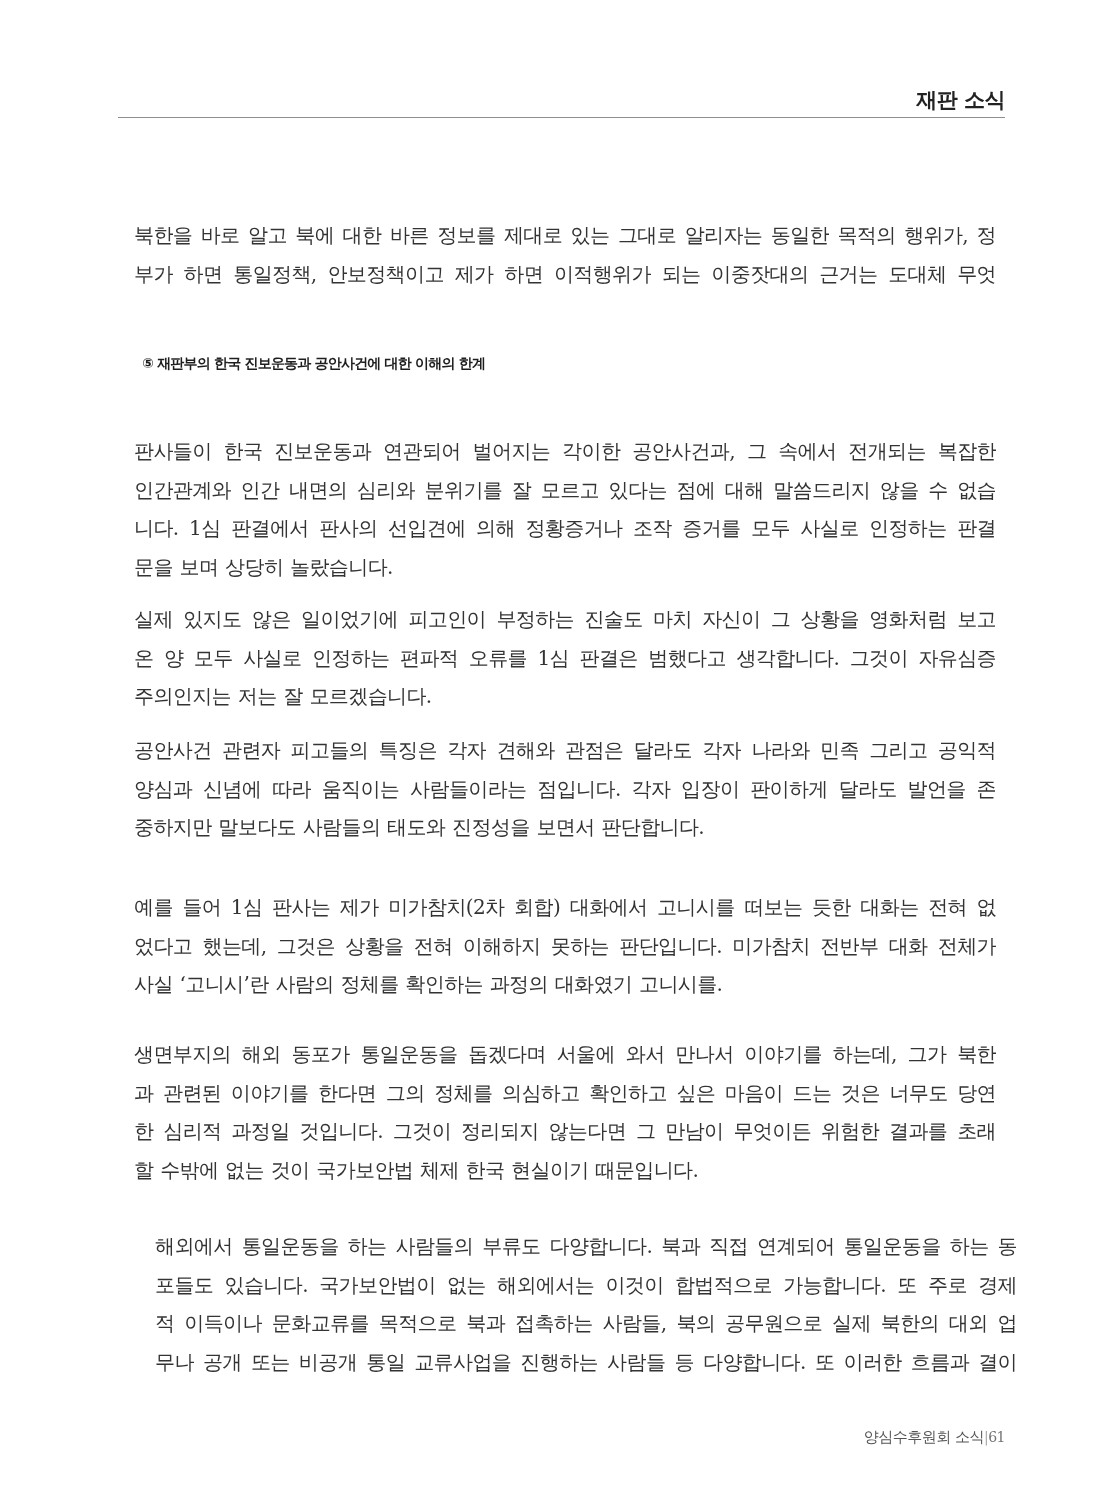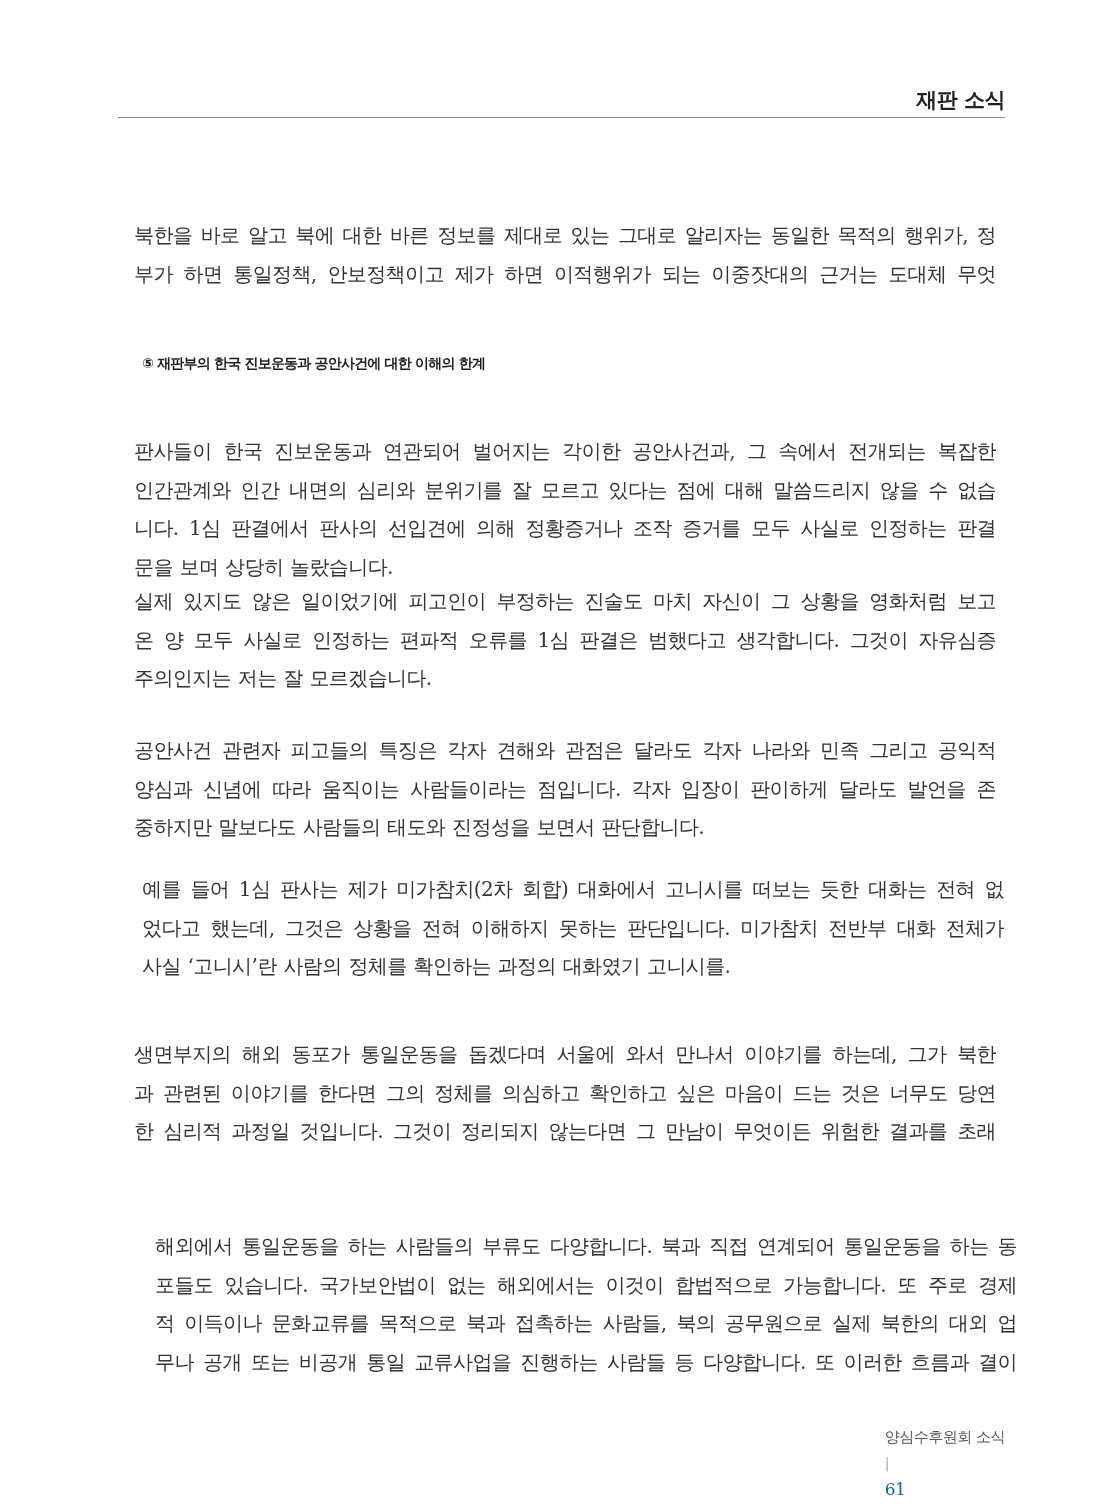--- a/index.html
+++ b/index.html
@@ -76,31 +76,29 @@
     .footer {
       position: absolute;
       right: 100px;
       top: 1428px;
       font-size: 15px;
       color: #555;
       font-family: "DejaVu Sans", "Liberation Sans", sans-serif;
       letter-spacing: -0.5px;
       display: flex;
       align-items: baseline;
-      gap: 8px;
-      flex-direction: column;
     }
     .footer .sep {
       color: #aaa;
       font-size: 14px;
     }
     .footer .page-num {
       font-family: "DejaVu Serif", "Liberation Serif", serif;
-      font-size: 17px;
-      color: #0369a1;
+      font-size: 14px;
+      color: #737373;
     }
   </style>
 </head>
 <body>
 
 <div class="header-section">재판 소식</div>
 <div class="header-rule"></div>
 
 <div class="content">
 
@@ -111,42 +109,43 @@
 
   <h2 class="section-heading" style="top:155px;">⑤ 재판부의 한국 진보운동과 공안사건에 대한 이해의 한계</h2>
 
   <p class="para block" style="top:232px;">
     <span class="line">판사들이 한국 진보운동과 연관되어 벌어지는 각이한 공안사건과, 그 속에서 전개되는 복잡한</span>
     <span class="line">인간관계와 인간 내면의 심리와 분위기를 잘 모르고 있다는 점에 대해 말씀드리지 않을 수 없습</span>
     <span class="line">니다. 1심 판결에서 판사의 선입견에 의해 정황증거나 조작 증거를 모두 사실로 인정하는 판결</span>
     <span class="line last">문을 보며 상당히 놀랐습니다.</span>
   </p>
 
-  <p class="para block" style="top:382px;">
+  <p class="para block" style="top:400px;">
     <span class="line">실제 있지도 않은 일이었기에 피고인이 부정하는 진술도 마치 자신이 그 상황을 영화처럼 보고</span>
     <span class="line">온 양 모두 사실로 인정하는 편파적 오류를 1심 판결은 범했다고 생각합니다. 그것이 자유심증</span>
     <span class="line last">주의인지는 저는 잘 모르겠습니다.</span>
   </p>
 
   <p class="para block" style="top:531px;">
     <span class="line">공안사건 관련자 피고들의 특징은 각자 견해와 관점은 달라도 각자 나라와 민족 그리고 공익적</span>
     <span class="line">양심과 신념에 따라 움직이는 사람들이라는 점입니다. 각자 입장이 판이하게 달라도 발언을 존</span>
     <span class="line last">중하지만 말보다도 사람들의 태도와 진정성을 보면서 판단합니다.</span>
   </p>
 
-  <p class="para block" style="top:670px;margin-left:8px;">
+  <p class="para block" style="top:688px;">
     <span class="line">예를 들어 1심 판사는 제가 미가참치(2차 회합) 대화에서 고니시를 떠보는 듯한 대화는 전혀 없</span>
     <span class="line">었다고 했는데, 그것은 상황을 전혀 이해하지 못하는 판단입니다. 미가참치 전반부 대화 전체가</span>
     <span class="line last">사실 ‘고니시’란 사람의 정체를 확인하는 과정의 대화였기 고니시를.</span>
   </p>
 
   <p class="para block" style="top:835px;">
     <span class="line">생면부지의 해외 동포가 통일운동을 돕겠다며 서울에 와서 만나서 이야기를 하는데, 그가 북한</span>
     <span class="line">과 관련된 이야기를 한다면 그의 정체를 의심하고 확인하고 싶은 마음이 드는 것은 너무도 당연</span>
     <span class="line">한 심리적 과정일 것입니다. 그것이 정리되지 않는다면 그 만남이 무엇이든 위험한 결과를 초래</span>
+    <span class="line last">할 수밖에 없는 것이 국가보안법 체제 한국 현실이기 때문입니다.</span>
   </p>
 
   <p class="para block" style="top:1027px;margin-left:21px;">
     <span class="line">해외에서 통일운동을 하는 사람들의 부류도 다양합니다. 북과 직접 연계되어 통일운동을 하는 동</span>
     <span class="line">포들도 있습니다. 국가보안법이 없는 해외에서는 이것이 합법적으로 가능합니다. 또 주로 경제</span>
     <span class="line">적 이득이나 문화교류를 목적으로 북과 접촉하는 사람들, 북의 공무원으로 실제 북한의 대외 업</span>
     <span class="line">무나 공개 또는 비공개 통일 교류사업을 진행하는 사람들 등 다양합니다. 또 이러한 흐름과 결이</span>
   </p>
 
 </div>

